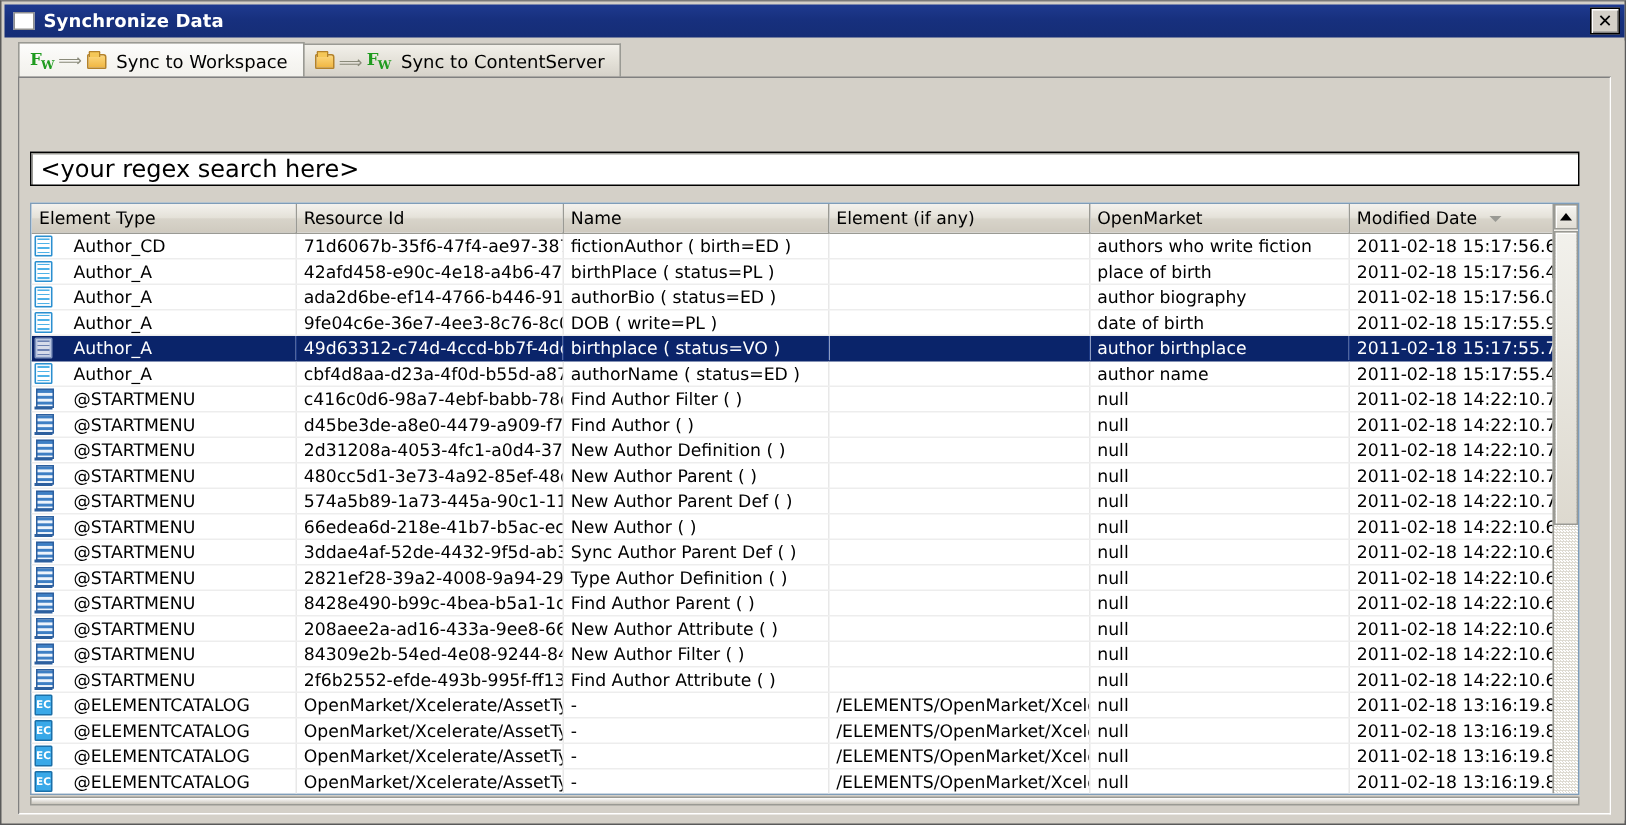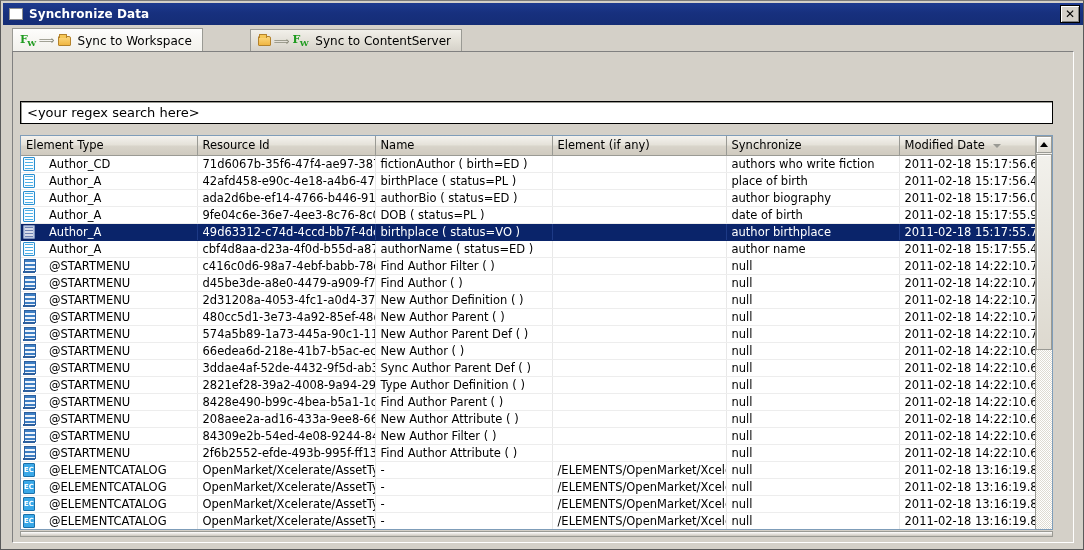--- a/index.html
+++ b/index.html
@@ -61,21 +61,21 @@
   #client {
     position: absolute; left: 2px; top: 26px;
     width: 1080px; height: 520px;
     background: #d4d0c8;
   }
 
   
   #tabstrip {
     position: absolute; left: 9px; top: 1px;
     width: 1062px; height: 24px;
-    display: flex; align-items: flex-end; gap: 48px;
+    display: flex; align-items: flex-end;
   }
   .tab {
     height: 23px;
     display: flex; align-items: center;
     padding: 0 10px 0 7px;
     font-size: 12px; color: #000;
     white-space: nowrap;
     border: 1px solid #9a9a94;
     border-bottom: none;
     background: linear-gradient(to bottom, #f2f0ea 0%, #e2dfd6 55%, #d4d0c8 100%);
@@ -139,21 +139,21 @@
     border: 1px solid #000000;
     box-shadow: inset 1px 1px 0 #9a9a94;
     display: flex; align-items: center;
     padding-left: 6px;
     font-size: 12px; color: #000;
   }
   #searchbox input {
     border: none; outline: none;
     width: 100%; height: 100%;
     font-family: "DejaVu Sans", "Liberation Sans", sans-serif;
-    font-size: 13px; color: #000;
+    font-size: 16px; color: #000;
     background: transparent;
     padding: 0;
   }
 
   
   #table-wrap {
     position: absolute; left: 17px; top: 108px;
     width: 1033px; height: 395px;
     background: #ffffff;
     border: 1px solid #7f9db9;
@@ -365,21 +365,21 @@
               <col style="width: 174px;">
               <col style="width: 173px;">
               <col style="width: 137px;">
             </colgroup>
           <thead>
             <tr id="header-row">
                 <th><span>Element Type</span></th>
                 <th><span>Resource Id</span></th>
                 <th><span>Name</span></th>
                 <th><span>Element (if any)</span></th>
-                <th><span>Synchronize</span></th>
+                <th><span>OpenMarket</span></th>
                 <th><span>Modified Date</span><span class="sort-arrow"></span></th>
               </tr>
           </thead>
           <tbody id="body">
               <tr>
                 <td class="c-type">
                   <span class="cell-icon-wrap">
                     <span class="ic ic-doc"></span>
                     <span>Author_CD</span>
                   </span>
@@ -417,21 +417,21 @@
                 <td>2011-02-18 15:17:56.046</td>
               </tr>
               <tr>
                 <td class="c-type">
                   <span class="cell-icon-wrap">
                     <span class="ic ic-doc"></span>
                     <span>Author_A</span>
                   </span>
                 </td>
                 <td>9fe04c6e-36e7-4ee3-8c76-8c0...</td>
-                <td>DOB ( status=PL )</td>
+                <td>DOB ( write=PL )</td>
                 <td></td>
                 <td>date of birth</td>
                 <td>2011-02-18 15:17:55.937</td>
               </tr>
               <tr class="sel">
                 <td class="c-type">
                   <span class="cell-icon-wrap">
                     <span class="ic ic-doc"></span>
                     <span>Author_A</span>
                   </span>

